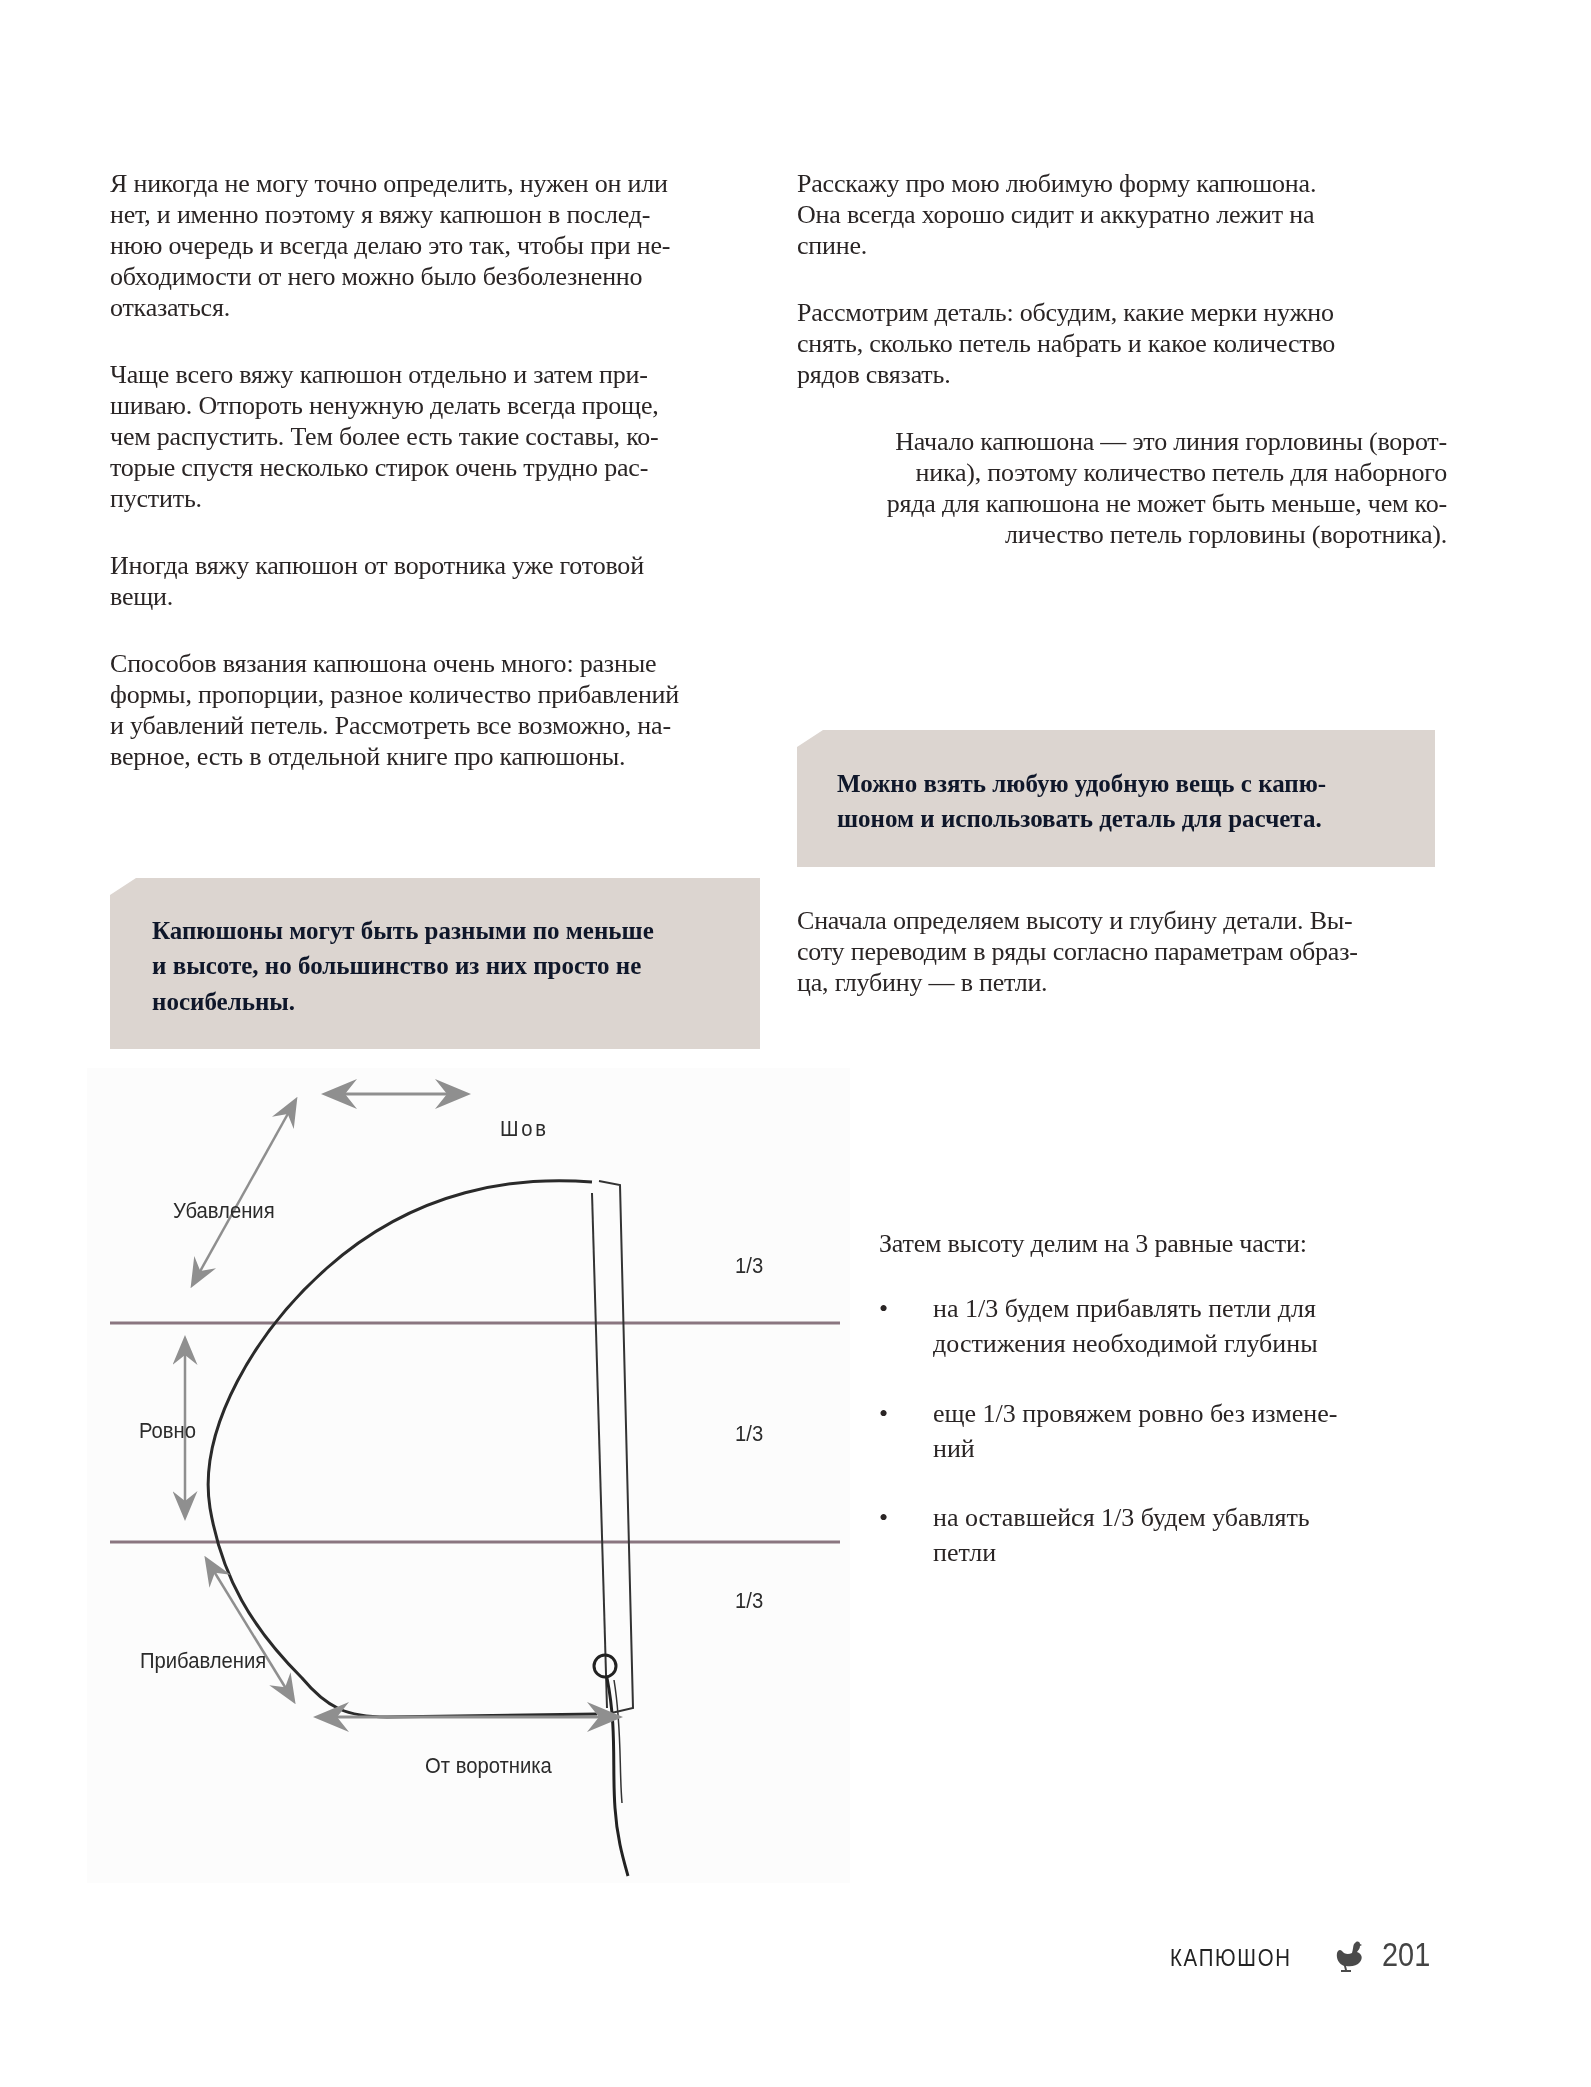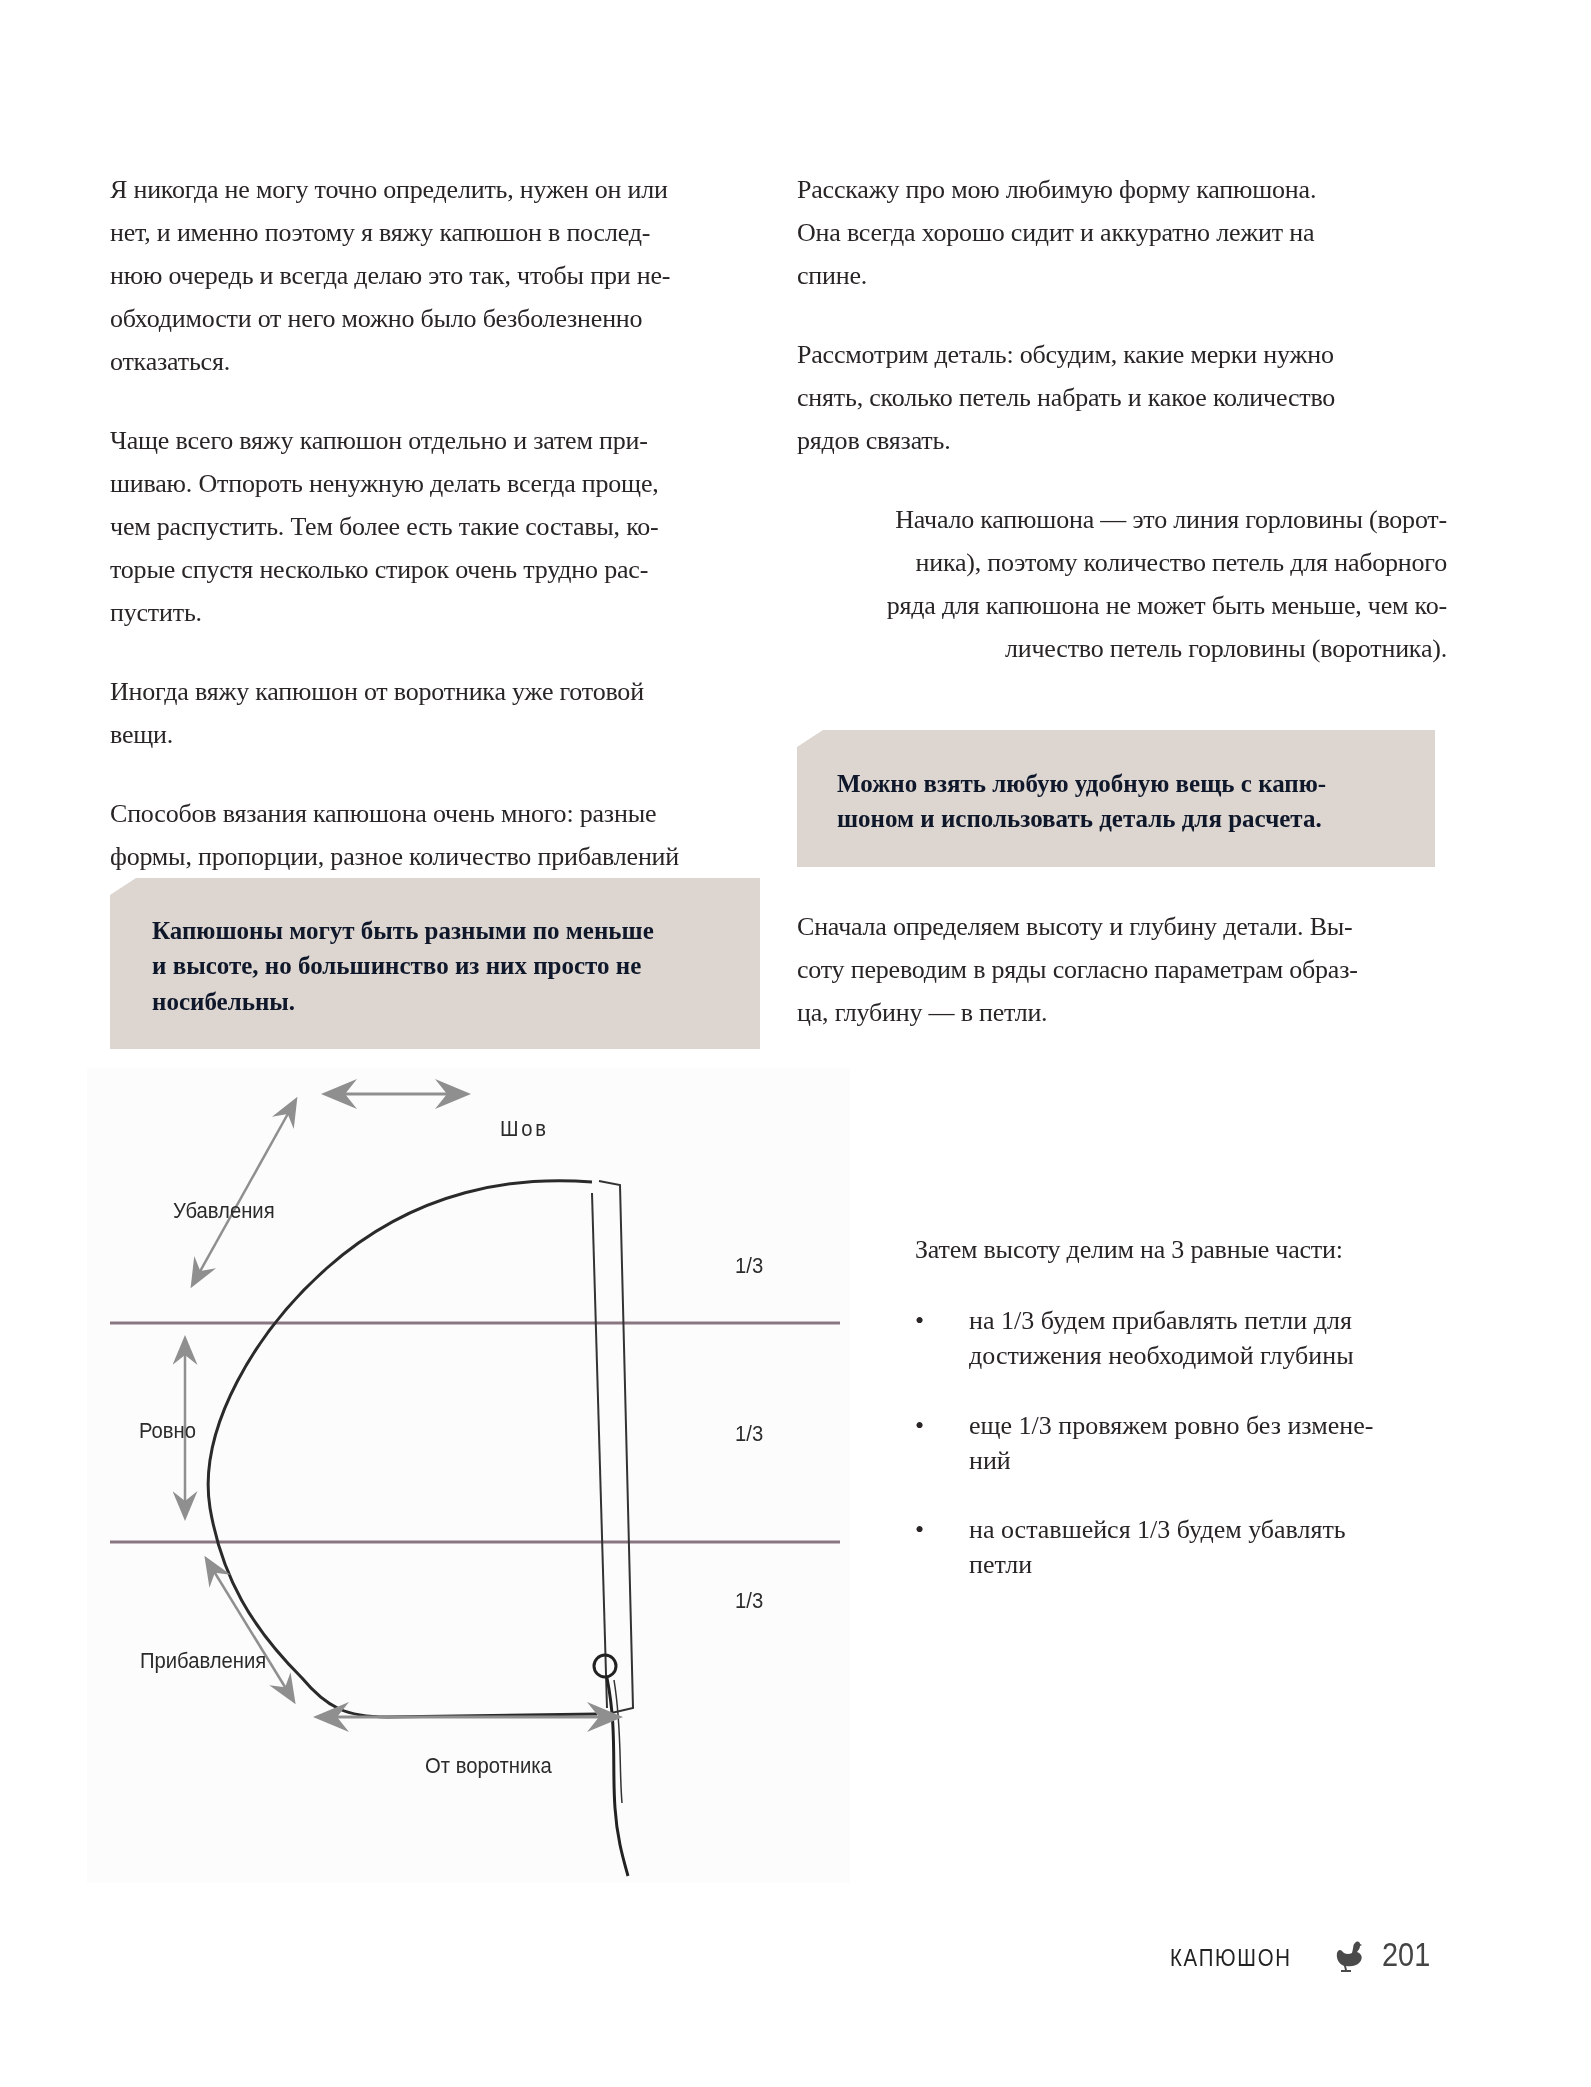--- a/index.html
+++ b/index.html
@@ -1,19 +1,19 @@
 <!DOCTYPE html>
 <html><head>
 <meta charset="utf-8">
 <style>
   html, body { margin: 0; padding: 0; background: #ffffff; }
   body { width: 1591px; height: 2087px; position: relative; overflow: hidden;
          font-family: "Liberation Serif", "DejaVu Serif", serif; color: #2a2525; }
   .col { position: absolute; }
-  .p { font-size: 26px; line-height: 43px; margin: 0; white-space: pre-line; letter-spacing: -0.2px; }
+  .p { font-size: 26px; line-height: 31px; margin: 0; white-space: pre-line; letter-spacing: -0.2px; }
   .callout { position: absolute; background: #dcd5d0;
              clip-path: polygon(26px 0, 100% 0, 100% 100%, 0 100%, 0 17px); }
   .callout .txt { position: absolute; font-weight: bold; font-size: 25px; line-height: 35.3px;
                   white-space: pre-line; color: #0f172a; }
   .diagram { position: absolute; left: 87px; top: 1068px; width: 763px; height: 815px; background: #fcfcfc; }
   .diagram svg { position: absolute; left: 0; top: 0; }
   .dlabel { position: absolute; font-family: "Liberation Sans", "DejaVu Sans", sans-serif;
             font-size: 22px; color: #2b2b2b; transform: scaleX(0.92); transform-origin: left center; }
   .bullets { list-style: none; margin: 0; padding: 0; }
   .bullets li { position: relative; padding-left: 54px; font-size: 26px; line-height: 35.3px; margin-bottom: 34px; white-space: pre-line; }
@@ -106,21 +106,21 @@
   <div class="dlabel" style="left:413px; top:48px; letter-spacing:3px;">Шов</div>
   <div class="dlabel" style="left:86px; top:130px;">Убавления</div>
   <div class="dlabel" style="left:52px; top:350px;">Ровно</div>
   <div class="dlabel" style="left:53px; top:580px;">Прибавления</div>
   <div class="dlabel" style="left:338px; top:685px;">От воротника</div>
   <div class="dlabel" style="left:648px; top:185px;">1/3</div>
   <div class="dlabel" style="left:648px; top:353px;">1/3</div>
   <div class="dlabel" style="left:648px; top:520px;">1/3</div>
 </div>
 
-<div class="col" style="left:915px; top:1228px; width:560px;">
+<div class="col" style="left:879px; top:1228px; width:560px;">
   <p class="p">Затем высоту делим на 3 равные части:</p>
   <ul class="bullets" style="margin-top:32px;">
     <li><span class="dot">•</span><span>на 1/3 будем прибавлять петли для
 достижения необходимой глубины</span></li>
     <li><span class="dot">•</span><span>еще 1/3 провяжем ровно без измене-
 ний</span></li>
     <li><span class="dot">•</span><span>на оставшейся 1/3 будем убавлять
 петли</span></li>
   </ul>
 </div>

